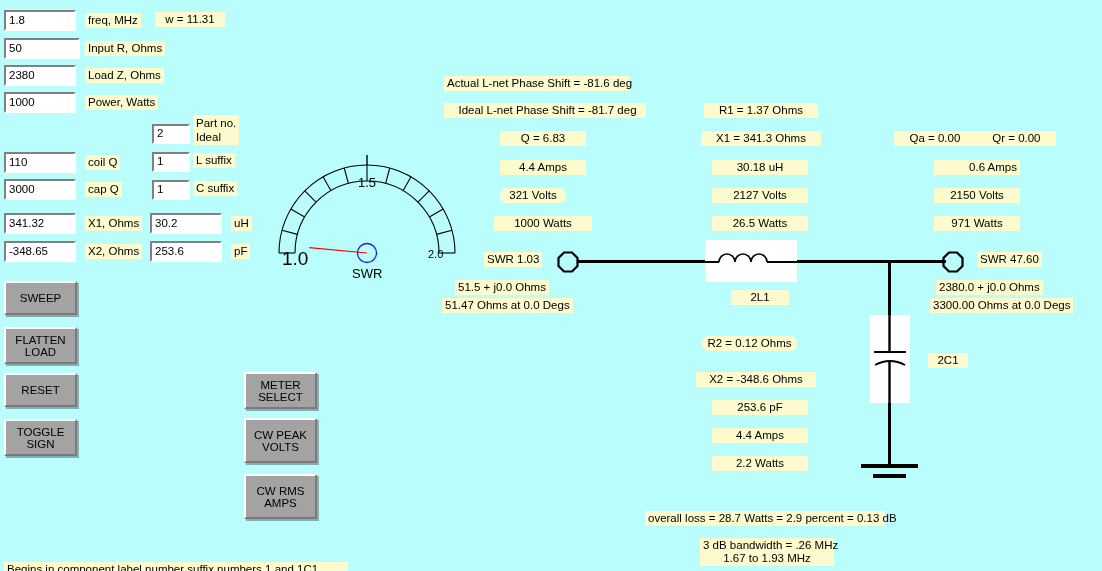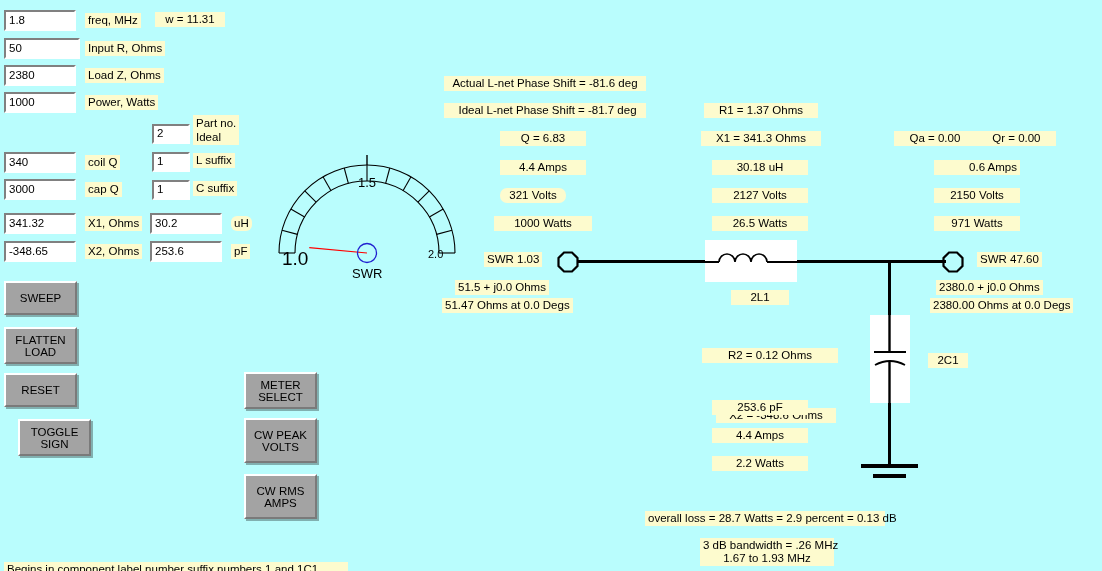--- a/index.html
+++ b/index.html
@@ -92,45 +92,45 @@
 <div class="tfield" style="left:4px; top:65px; width:72px; height:21px;">2380</div>
 <div class="ylabel" style="left:85px; top:68px;">Load Z, Ohms</div>
 
 <div class="tfield" style="left:4px; top:92px; width:72px; height:21px;">1000</div>
 <div class="ylabel" style="left:85px; top:95px;">Power, Watts</div>
 
 <div class="tfield" style="left:152px; top:124px; width:38px; height:20px;">2</div>
 <div class="ylabel" style="left:193px; top:115px; line-height:14px;">Part no.
 Ideal</div>
 
-<div class="tfield" style="left:4px; top:152px; width:72px; height:21px;">340</div>
+<div class="tfield" style="left:4px; top:152px; width:72px; height:21px;">110</div>
 <div class="ylabel" style="left:85px; top:155px;">coil Q</div>
 <div class="tfield" style="left:152px; top:152px; width:38px; height:20px;">1</div>
 <div class="ylabel" style="left:193px; top:153px;">L suffix</div>
 
 <div class="tfield" style="left:4px; top:179px; width:72px; height:21px;">3000</div>
 <div class="ylabel" style="left:85px; top:182px;">cap Q</div>
 <div class="tfield" style="left:152px; top:180px; width:38px; height:20px;">1</div>
 <div class="ylabel" style="left:193px; top:181px;">C suffix</div>
 
 <div class="tfield" style="left:4px; top:213px; width:72px; height:21px;">341.32</div>
 <div class="ylabel" style="left:85px; top:216px;">X1, Ohms</div>
 <div class="tfield" style="left:150px; top:213px; width:72px; height:21px;">30.2</div>
-<div class="ylabel" style="left:231px; top:216px;border-radius:6px;">uH</div>
+<div class="ylabel" style="left:231px; top:216px;">uH</div>
 
 <div class="tfield" style="left:4px; top:241px; width:72px; height:21px;">-348.65</div>
 <div class="ylabel" style="left:85px; top:244px;">X2, Ohms</div>
 <div class="tfield" style="left:150px; top:241px; width:72px; height:21px;">253.6</div>
 <div class="ylabel" style="left:231px; top:244px;">pF</div>
 
 <div class="cbtn" style="left:4px; top:281px; width:73px; height:34px;">SWEEP</div>
 <div class="cbtn" style="left:4px; top:327px; width:73px; height:37px;">FLATTEN
 LOAD</div>
 <div class="cbtn" style="left:4px; top:373px; width:73px; height:34px;">RESET</div>
-<div class="cbtn" style="left:4px; top:419px; width:73px; height:37px;margin-left:14px;">TOGGLE
+<div class="cbtn" style="left:4px; top:419px; width:73px; height:37px;">TOGGLE
 SIGN</div>
 
 <div class="cbtn" style="left:244px; top:372px; width:73px; height:37px;">METER
 SELECT</div>
 <div class="cbtn" style="left:244px; top:418px; width:73px; height:45px;">CW PEAK
 VOLTS</div>
 <div class="cbtn" style="left:244px; top:474px; width:73px; height:45px;">CW RMS
 AMPS</div>
 
 <svg class="ovl" style="left:275px; top:155px;" width="195" height="120" viewBox="0 0 195 120">
@@ -153,41 +153,41 @@
       <line x1="92.00" y1="10.00" x2="92.00" y2="0.00" stroke-width="1.4"></line>
     </g>
   <line id="gauge-needle" x1="92" y1="98" x2="34.26" y2="92.54" stroke="#ff0000" stroke-width="1.2"></line>
   <circle id="gauge-hub" cx="92" cy="98" r="9.5" fill="none" stroke="#2020d0" stroke-width="1.3"></circle>
 </svg>
 <div class="abs" style="left:282px; top:248px; font-size:19px;">1.0</div>
 <div class="abs" style="left:358px; top:175px; font-size:13px;">1.5</div>
 <div class="abs" style="left:428px; top:248px; font-size:11px;">2.0</div>
 <div class="abs" style="left:352px; top:266px; font-size:13px;">SWR</div>
 
-<div class="ylabel ctr" style="left:444px; top:76px; width:202px;">Actual L-net Phase Shift = -81.6 deg</div>
+<div class="ylabel ctr" style="left:444px; top:76px; width:185px;">Actual L-net Phase Shift = -81.6 deg</div>
 <div class="ylabel ctr" style="left:444px; top:103px; width:202px;padding-left:8px;">Ideal L-net Phase Shift = -81.7 deg</div>
 
 <div class="ylabel ctr" style="left:500px; top:131px; width:86px;">Q = 6.83</div>
 <div class="ylabel ctr" style="left:500px; top:160px; width:86px;">4.4 Amps</div>
 <div class="ylabel ctr" style="left:500px; top:188px; width:66px;border-radius:7px;">321 Volts</div>
 <div class="ylabel ctr" style="left:494px; top:216px; width:98px;">1000 Watts</div>
 
 <div class="ylabel ctr" style="left:704px; top:103px; width:114px;">R1 = 1.37 Ohms</div>
 <div class="ylabel ctr" style="left:701px; top:131px; width:120px;">X1 = 341.3 Ohms</div>
 <div class="ylabel ctr" style="left:712px; top:160px; width:96px;">30.18 uH</div>
 <div class="ylabel ctr" style="left:712px; top:188px; width:96px;">2127 Volts</div>
 <div class="ylabel ctr" style="left:712px; top:216px; width:96px;">26.5 Watts</div>
 
 <div class="ylabel ctr" style="left:894px; top:131px; width:162px;">Qa = 0.00          Qr = 0.00</div>
 <div class="ylabel ctr" style="left:934px; top:160px; width:86px;text-align:right;">0.6 Amps</div>
 <div class="ylabel ctr" style="left:934px; top:188px; width:86px;">2150 Volts</div>
 <div class="ylabel ctr" style="left:934px; top:216px; width:86px;">971 Watts</div>
 
-<div class="ylabel ctr" style="left:702px; top:348px; width:136px;">R2 = 0.12 Ohms</div>
-<div class="ylabel ctr" style="left:716px; top:372px; width:120px;margin-top:36px;">X2 = -348.6 Ohms</div>
+<div class="ylabel ctr" style="left:702px; top:336px; width:95px;border-radius:6px;">R2 = 0.12 Ohms</div>
+<div class="ylabel ctr" style="left:696px; top:372px; width:120px;">X2 = -348.6 Ohms</div>
 <div class="ylabel ctr" style="left:712px; top:400px; width:96px;">253.6 pF</div>
 <div class="ylabel ctr" style="left:712px; top:428px; width:96px;">4.4 Amps</div>
 <div class="ylabel ctr" style="left:712px; top:456px; width:96px;">2.2 Watts</div>
 
 <svg class="ovl" style="left:556px; top:250px;" width="24" height="24" viewBox="0 0 24 24">
   <polygon points="8,2.5 16,2.5 21.5,8 21.5,16 16,21.5 8,21.5 2.5,16 2.5,8" fill="none" stroke="#000" stroke-width="2.2"></polygon>
 </svg>
 
 <div class="wire" style="left:578px; top:260px; width:128px; height:3px;"></div>
 
@@ -221,19 +221,19 @@
 <div class="wire" style="left:888px; top:403px; width:3px; height:62px;"></div>
 <div class="wire" style="left:861px; top:464px; width:57px; height:4px;"></div>
 <div class="wire" style="left:873px; top:474px; width:33px; height:4px;"></div>
 
 <div class="ylabel" style="left:484px; top:252px;">SWR 1.03</div>
 <div class="ylabel" style="left:455px; top:280px;">51.5 + j0.0 Ohms</div>
 <div class="ylabel" style="left:442px; top:298px;">51.47 Ohms at 0.0 Degs</div>
 
 <div class="ylabel" style="left:977px; top:252px;">SWR 47.60</div>
 <div class="ylabel" style="left:936px; top:280px;">2380.0 + j0.0 Ohms</div>
-<div class="ylabel" style="left:930px; top:298px;">2380.00 Ohms at 0.0 Degs</div>
+<div class="ylabel" style="left:930px; top:298px;">3300.00 Ohms at 0.0 Degs</div>
 
 <div class="ylabel ctr" style="left:645px; top:511px; width:240px;text-align:center;">overall loss = 28.7 Watts = 2.9 percent = 0.13 dB</div>
 <div class="ylabel ctr" style="left:700px; top:538px; width:134px;">3 dB bandwidth = .26 MHz</div>
 <div class="ylabel ctr" style="left:700px; top:551px; width:134px;">1.67 to 1.93 MHz</div>
 
 <div class="ylabel" style="left:4px; top:562px; width:344px; height:14px; overflow:hidden;">Begins in component label number suffix numbers 1 and 1C1</div>
 
 </body></html>

